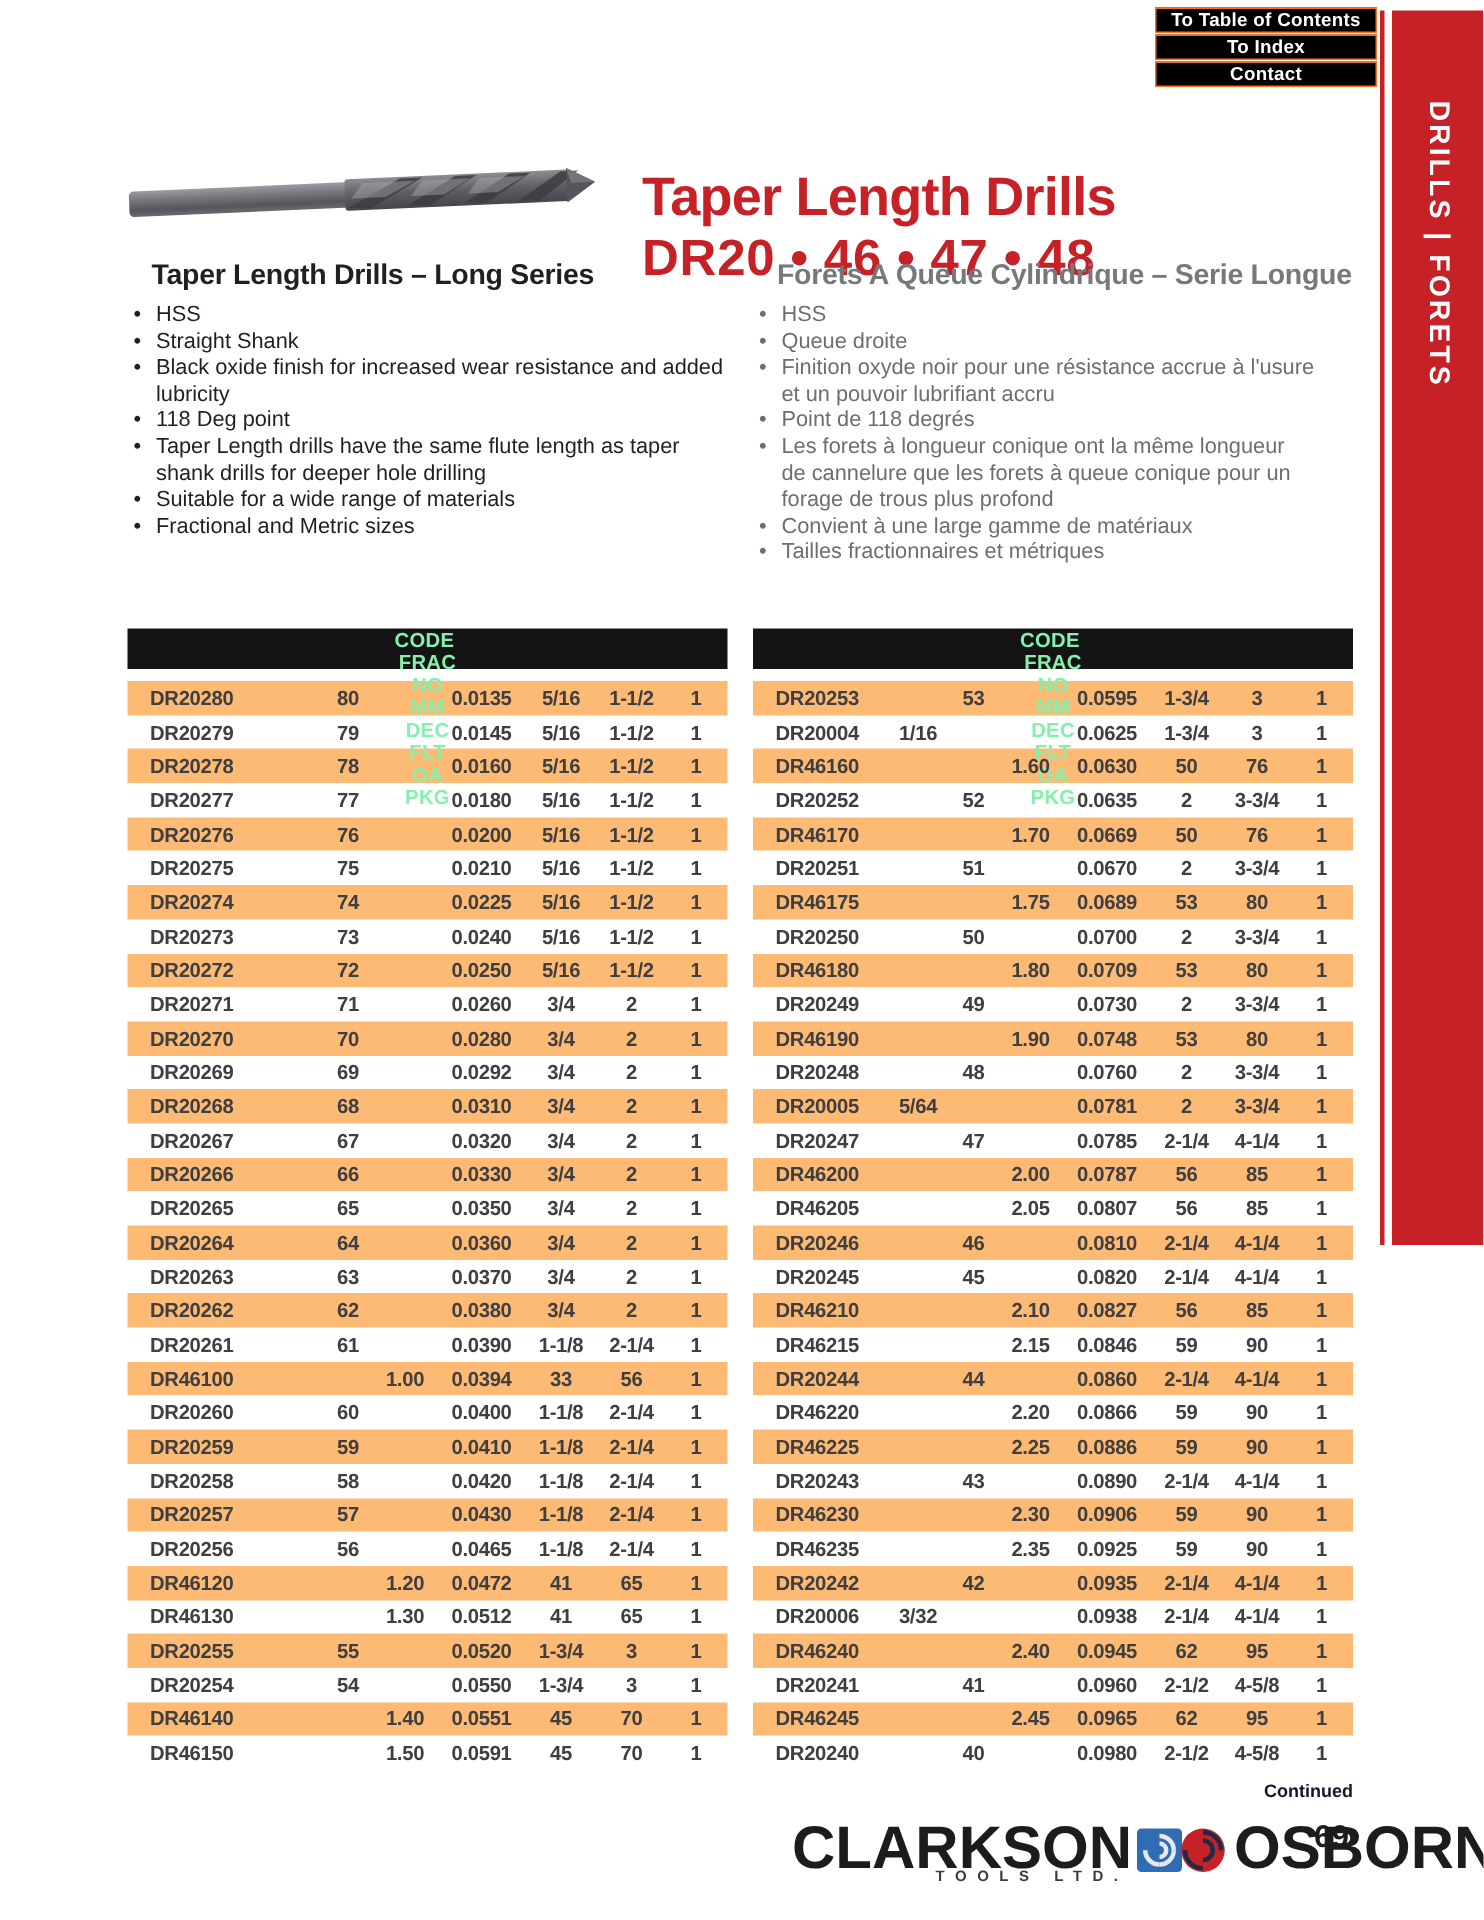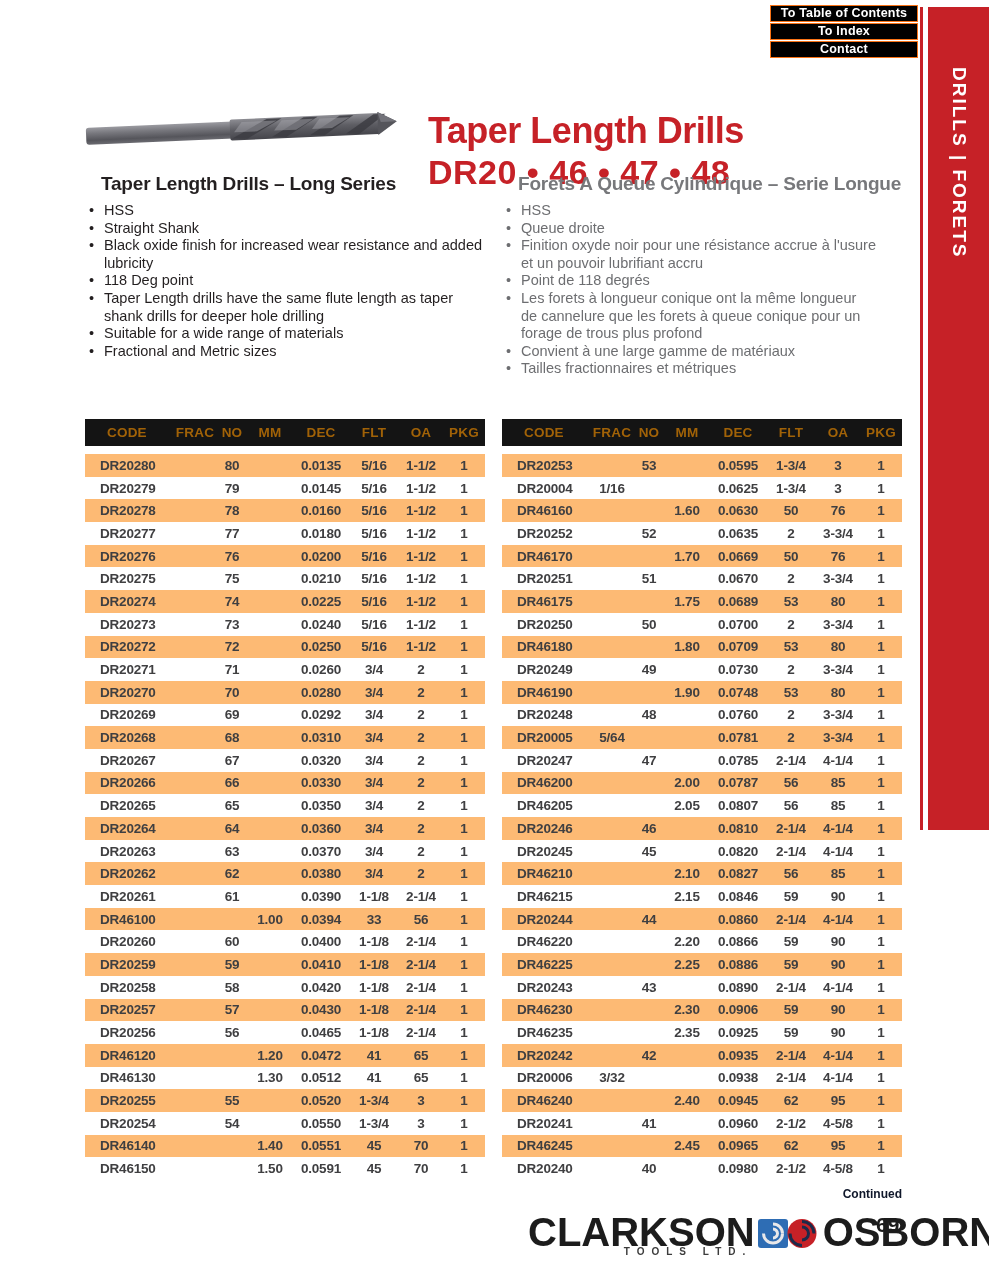--- a/index.html
+++ b/index.html
@@ -48,21 +48,21 @@
   .bullet-line { display:flex; }
   .bullet-dot { width:17px; flex:0 0 17px; padding-left:2px; }
   .bullet-text { flex:1; }
 
   
   .drill-table { position:absolute; top:419px; width:400px; }
   .table-left  { left:85px; }
   .table-right { left:502px; }
   .thead {
     display:flex; background:#141414; height:27px; align-items:center;
-    color:#a16207; font-weight:bold; font-size:13.5px; letter-spacing:0.2px;
+    color:#86efac; font-weight:bold; font-size:13.5px; letter-spacing:0.2px;flex-direction:column;
   }
   .tbody { margin-top:8px; }
   .trow {
     display:flex; height:22.7px; align-items:center;
     font-size:13.5px; font-weight:bold; color:#3f3f41; letter-spacing:-0.2px;
   }
   .trow.pink { background:#fdba74; }
   .tcell { text-align:center; }
   .c0 { width:22%; text-align:left; padding-left:15px; }
   .thead .c0 { padding-left:22px; }

